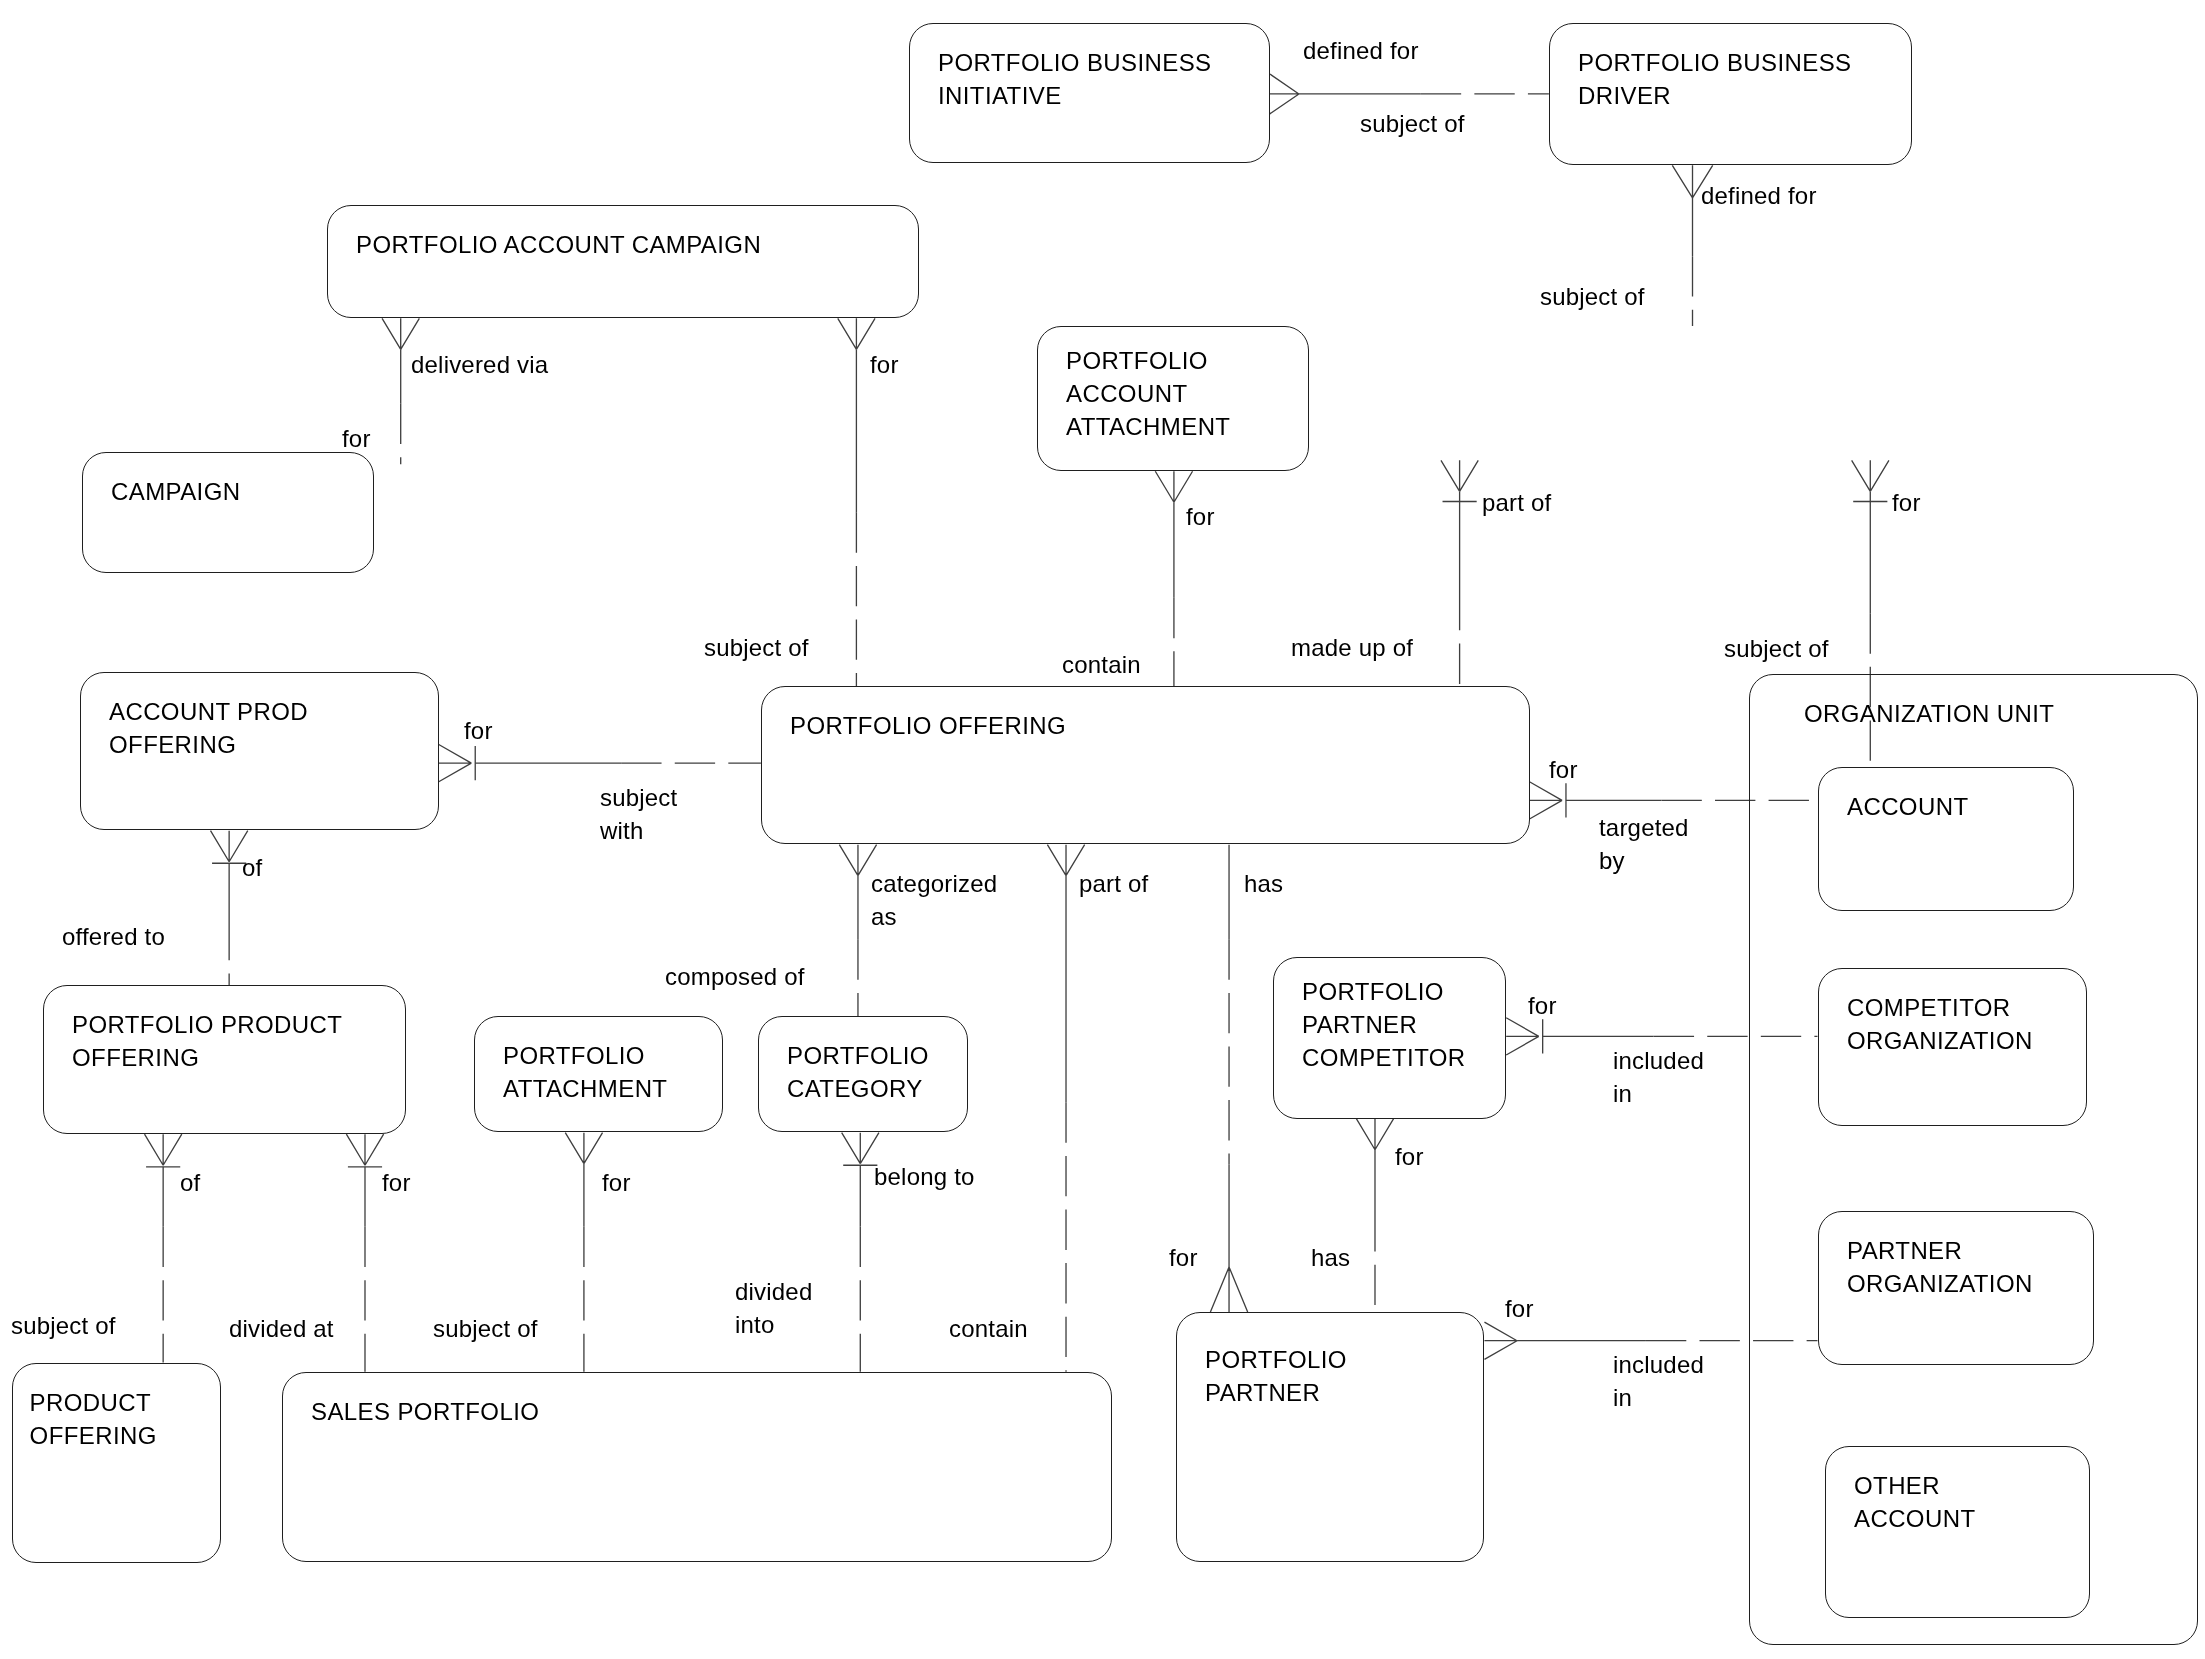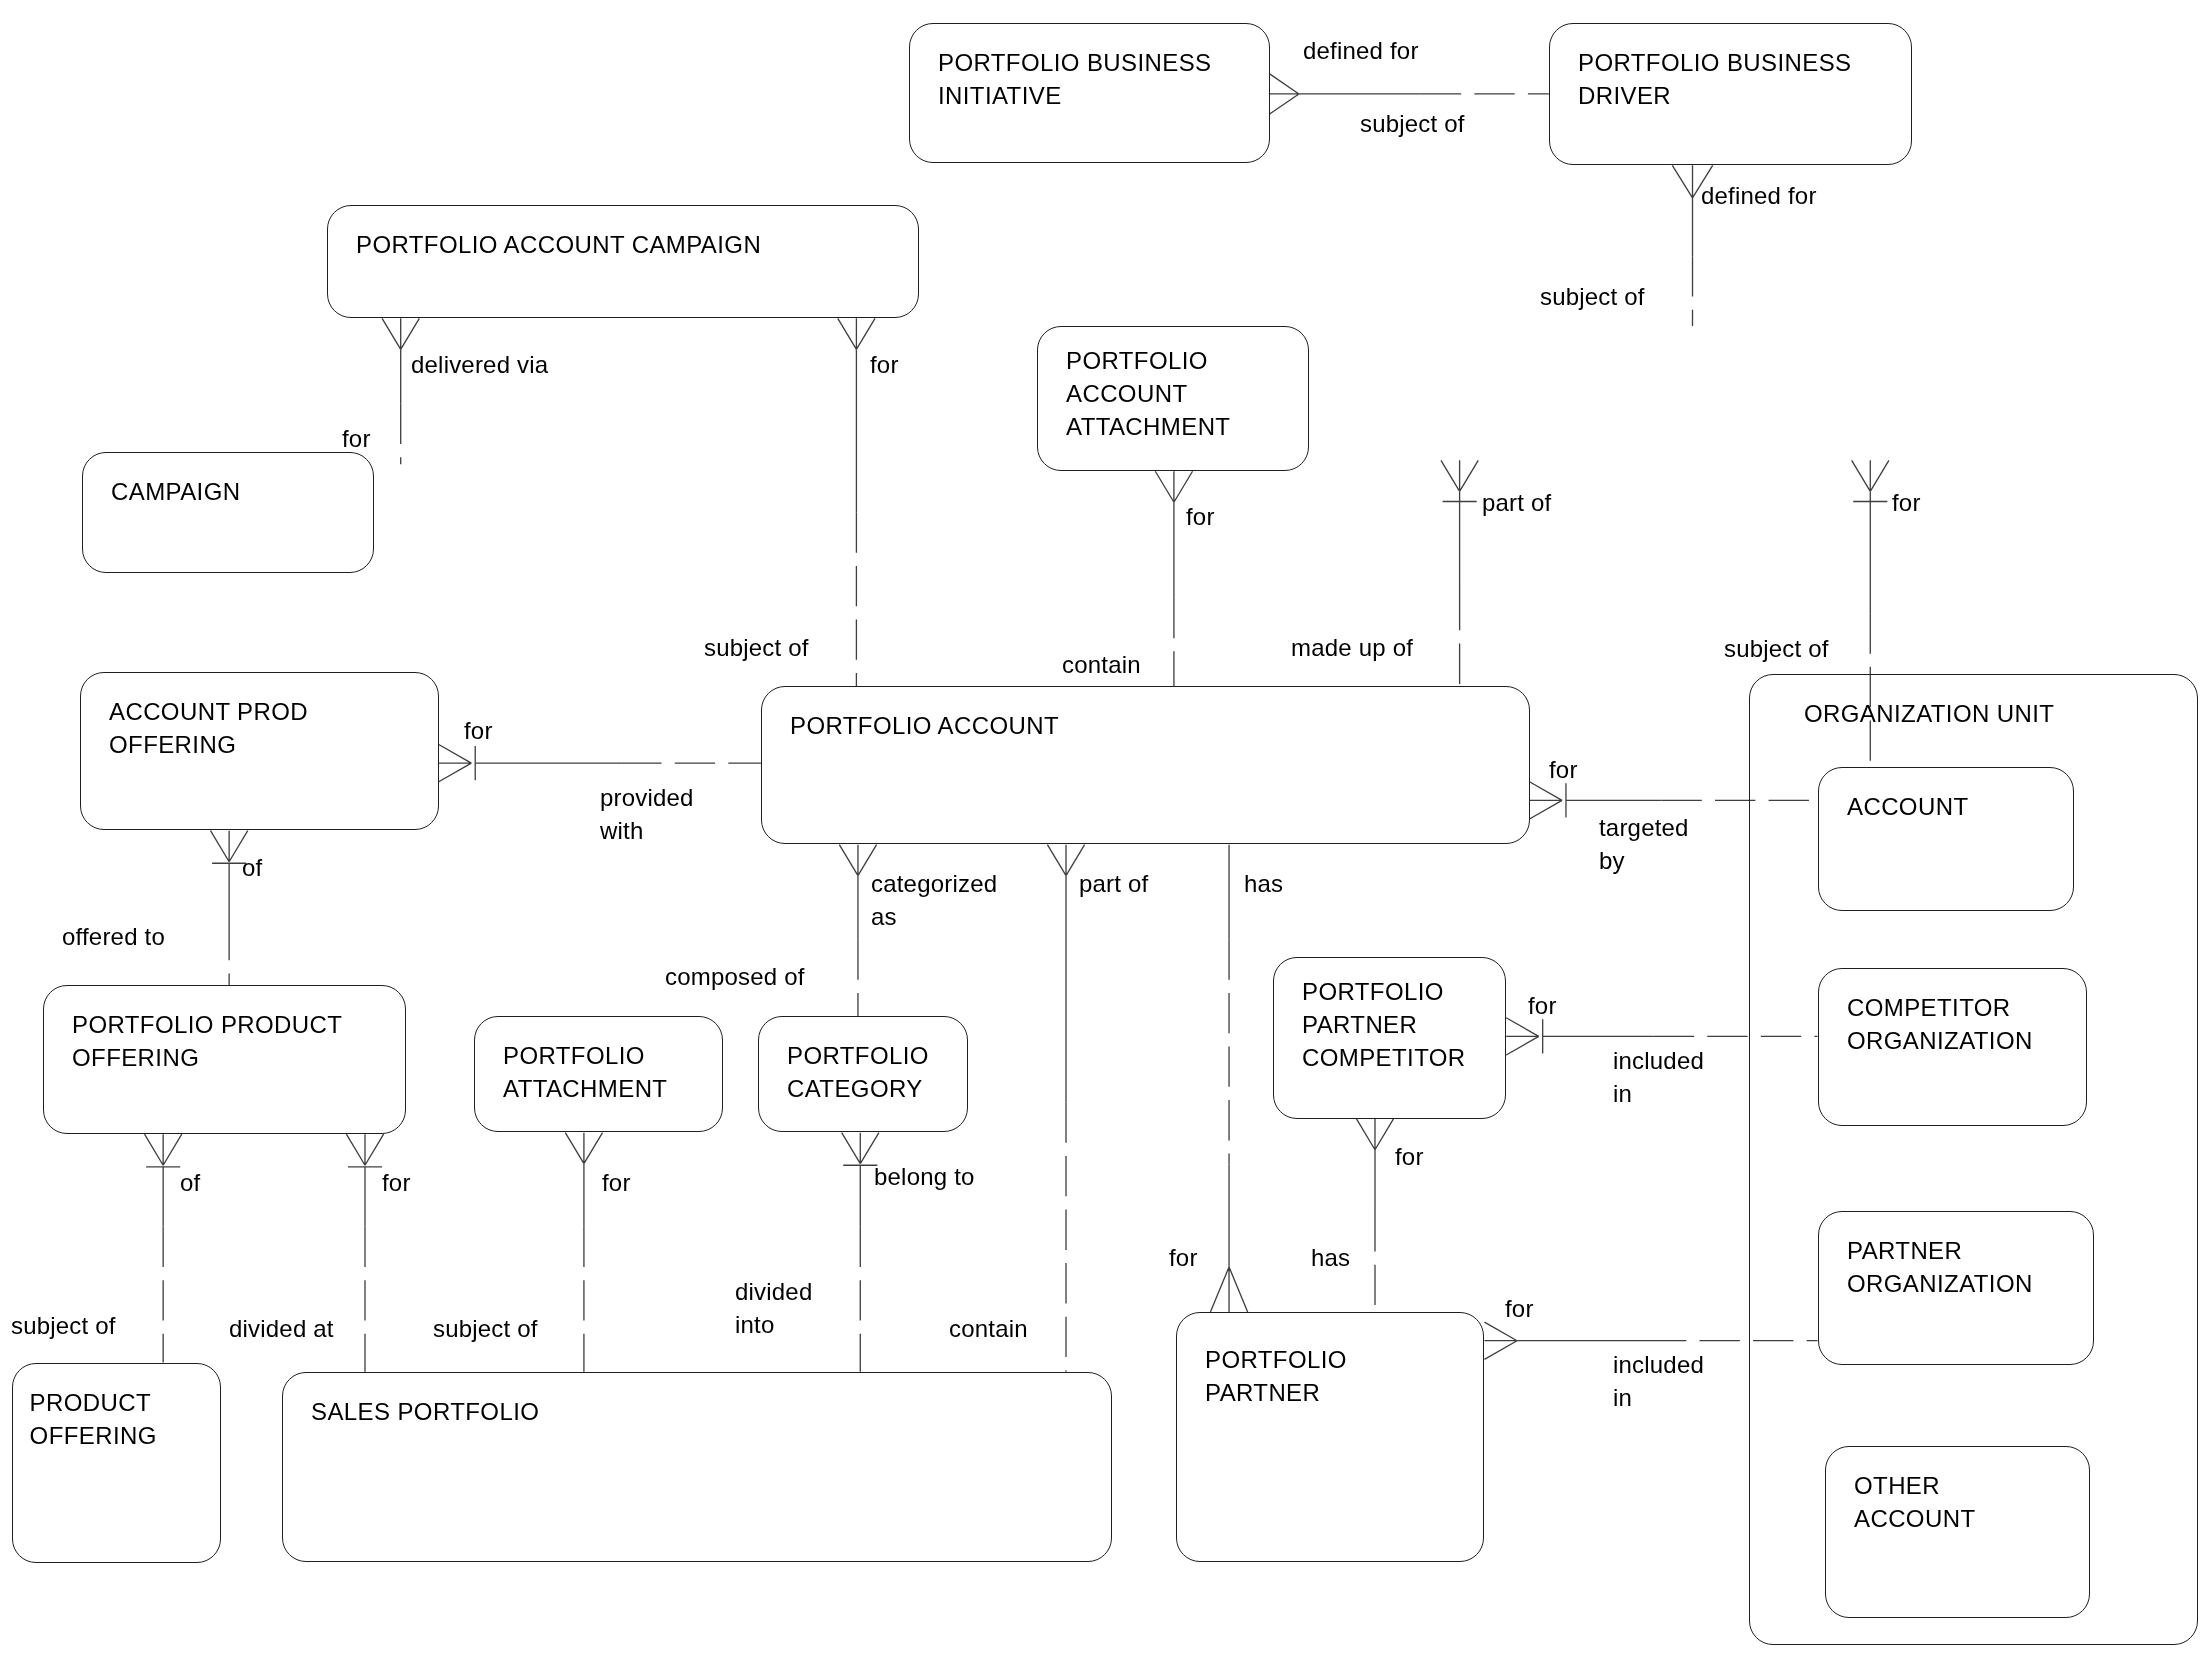--- a/index.html
+++ b/index.html
@@ -204,21 +204,21 @@
   <div class="entity" style="left:1037px;top:326px;width:272px;height:145px;">
     <span class="elabel" style="padding-top:17px;">PORTFOLIO
 ACCOUNT
 ATTACHMENT</span>
   </div>
   <div class="entity" style="left:80px;top:672px;width:359px;height:158px;">
     <span class="elabel">ACCOUNT PROD
 OFFERING</span>
   </div>
   <div class="entity" style="left:761px;top:686px;width:769px;height:158px;">
-    <span class="elabel">PORTFOLIO ACCOUNT</span>
+    <span class="elabel">PORTFOLIO OFFERING</span>
   </div>
   <div class="entity" style="left:1818px;top:767px;width:256px;height:144px;">
     <span class="elabel">ACCOUNT</span>
   </div>
   <div class="entity" style="left:1818px;top:968px;width:269px;height:158px;">
     <span class="elabel">COMPETITOR
 ORGANIZATION</span>
   </div>
   <div class="entity" style="left:1818px;top:1211px;width:276px;height:154px;">
     <span class="elabel">PARTNER
@@ -265,21 +265,21 @@
   <div class="rel-label" style="left:342px;top:422px;">for</div>
   <div class="rel-label" style="left:870px;top:348px;">for</div>
   <div class="rel-label" style="left:1186px;top:500px;">for</div>
   <div class="rel-label" style="left:704px;top:631px;">subject of</div>
   <div class="rel-label" style="left:1062px;top:648px;">contain</div>
   <div class="rel-label" style="left:1291px;top:631px;">made up of</div>
   <div class="rel-label" style="left:1482px;top:486px;">part of</div>
   <div class="rel-label" style="left:1892px;top:486px;">for</div>
   <div class="rel-label" style="left:1724px;top:632px;">subject of</div>
   <div class="rel-label" style="left:464px;top:714px;">for</div>
-  <div class="rel-label" style="left:600px;top:781px;">provided
+  <div class="rel-label" style="left:600px;top:781px;">subject
 with</div>
   <div class="rel-label" style="left:242px;top:851px;">of</div>
   <div class="rel-label" style="left:62px;top:892px;margin-top:28px;">offered to</div>
   <div class="rel-label" style="left:1549px;top:753px;">for</div>
   <div class="rel-label" style="left:1599px;top:811px;">targeted
 by</div>
   <div class="rel-label" style="left:871px;top:867px;">categorized
 as</div>
   <div class="rel-label" style="left:665px;top:960px;">composed of</div>
   <div class="rel-label" style="left:1079px;top:867px;">part of</div>

